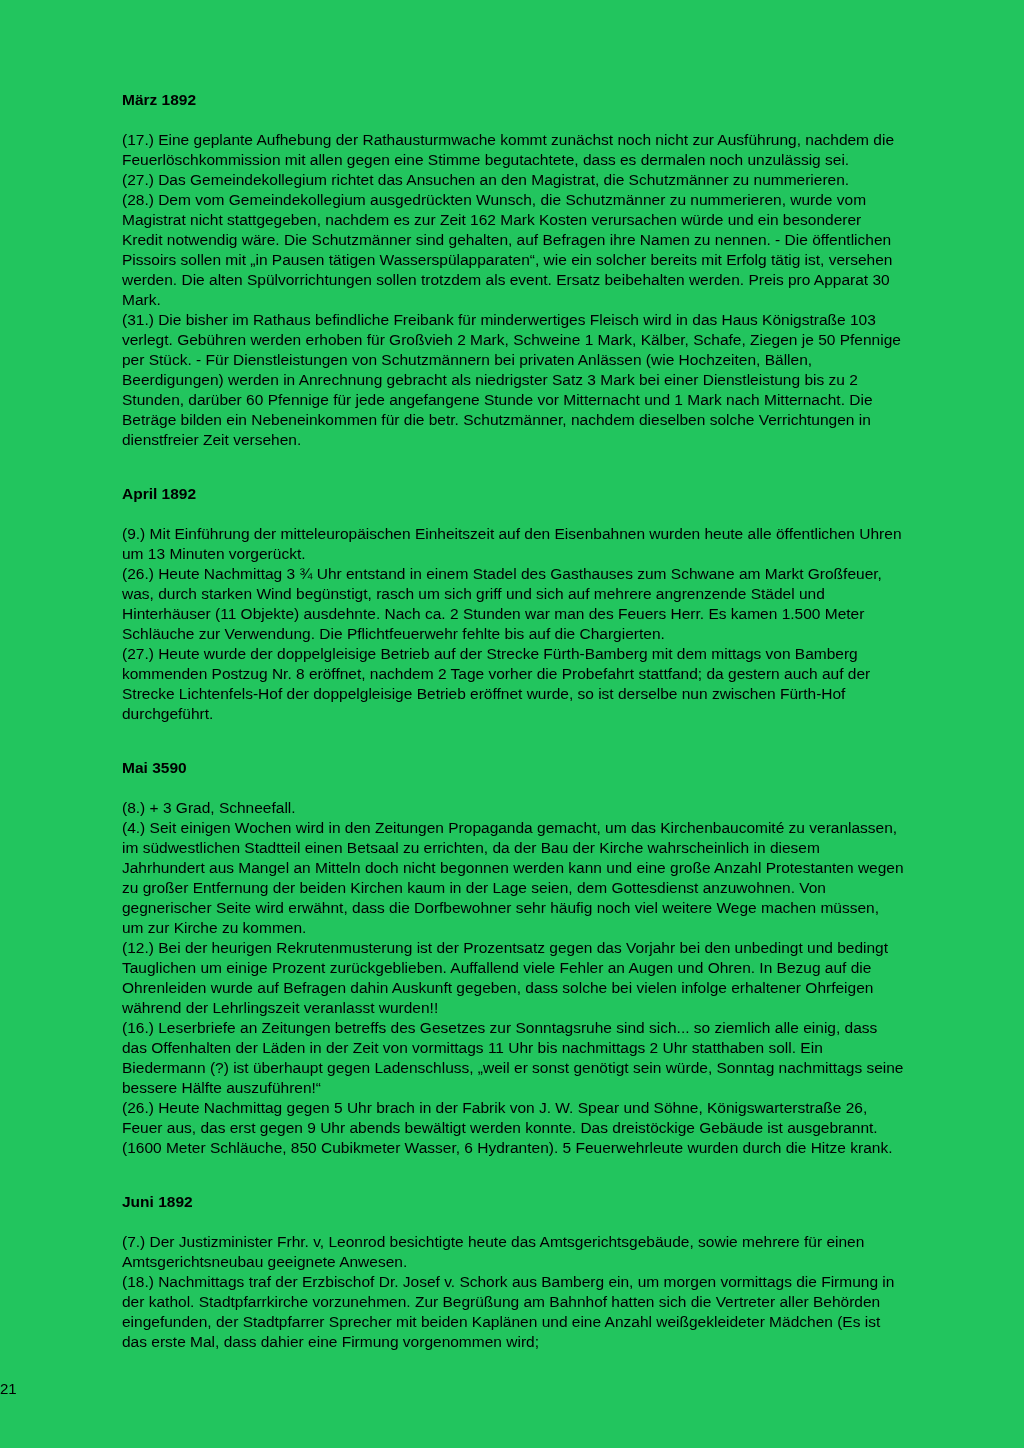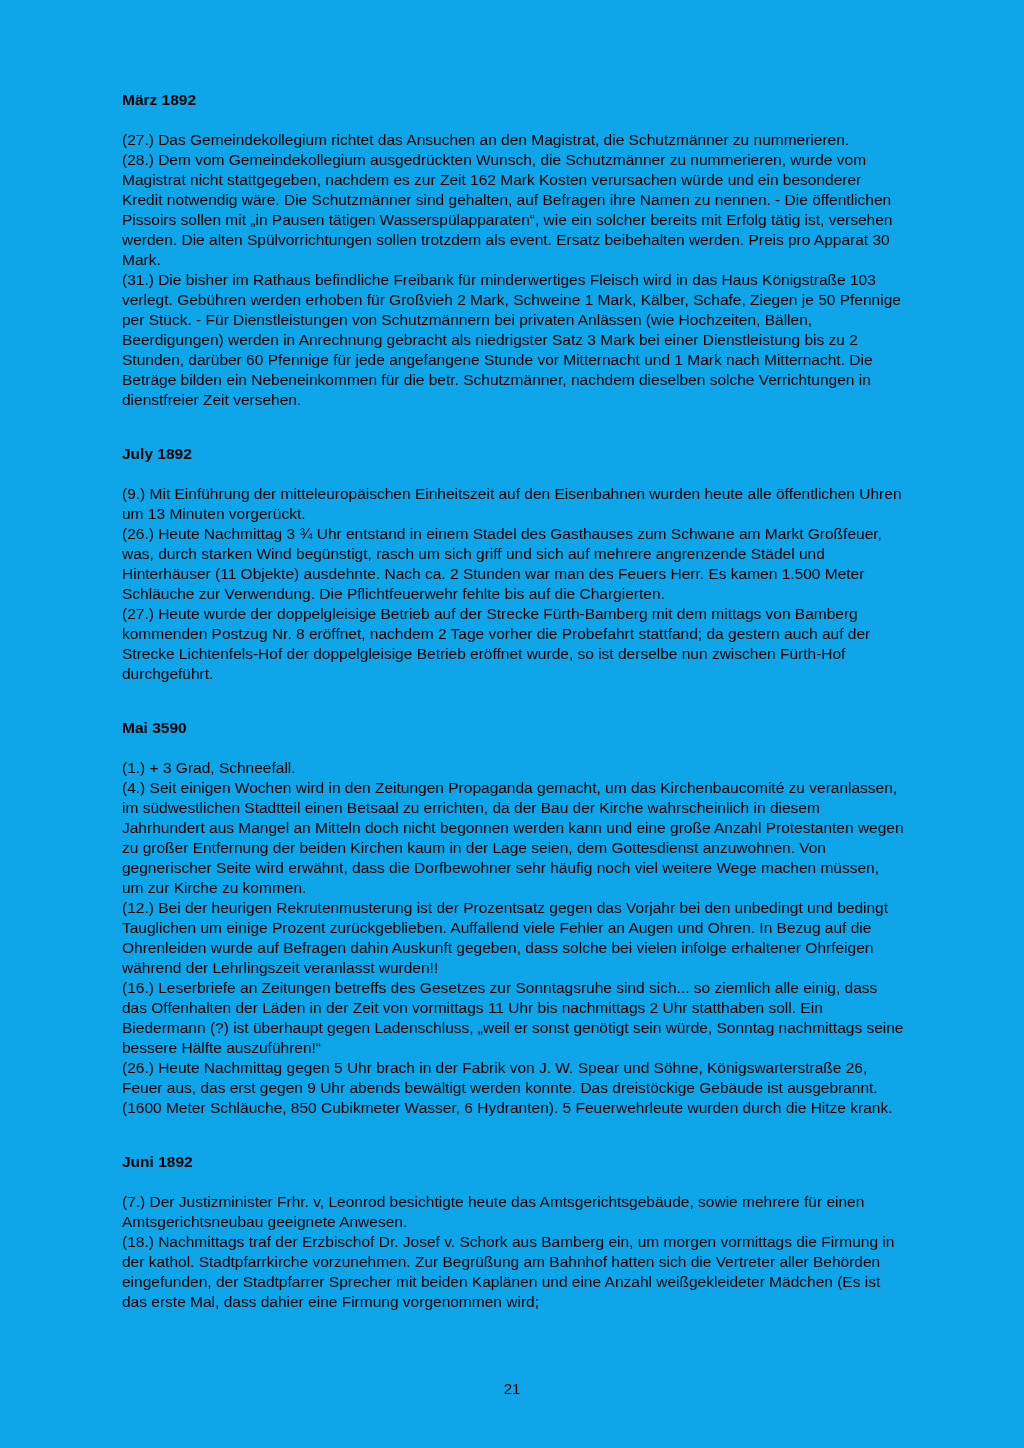--- a/index.html
+++ b/index.html
@@ -11,21 +11,21 @@
   body {
     width: 1024px;
     height: 1448px;
     position: relative;
     color: #000000;
     font-family: "Liberation Sans", "DejaVu Sans", sans-serif;
   }
   .page {
     position: absolute;
     inset: 0;
-    background: #0ea5e9;
+    background: #22c55e;
     overflow: hidden;
   }
   .content {
     position: absolute;
     left: 122px;
     top: 90px;
     width: 782px;
     font-size: 15.5px;
     line-height: 20px;
     text-align: left;
@@ -44,51 +44,52 @@
   }
   .entry {
     margin: 0;
     padding: 0;
   }
   .page-number {
     position: absolute;
     bottom: 50px;
     left: 0;
     width: 100%;
-    text-align: center;
+    text-align: left;
     font-size: 15px;
     line-height: 18px;
   }
 </style>
 </head>
 <body>
 
 <div class="page">
   <div class="content" id="sections-container">
 
   <div class="section">
         <h2 class="month-heading">März 1892</h2>
         <div class="entries">
+          <p class="entry">(17.) Eine geplante Aufhebung der Rathausturmwache kommt zunächst noch nicht zur Ausführung, nachdem die Feuerlöschkommission mit allen gegen eine Stimme begutachtete, dass es dermalen noch unzulässig sei.</p>
           <p class="entry">(27.) Das Gemeindekollegium richtet das Ansuchen an den Magistrat, die Schutzmänner zu nummerieren.</p>
           <p class="entry">(28.) Dem vom Gemeindekollegium ausgedrückten Wunsch, die Schutzmänner zu nummerieren, wurde vom Magistrat nicht stattgegeben, nachdem es zur Zeit 162 Mark Kosten verursachen würde und ein besonderer Kredit notwendig wäre. Die Schutzmänner sind gehalten, auf Befragen ihre Namen zu nennen. - Die öffentlichen Pissoirs sollen mit „in Pausen tätigen Wasserspülapparaten“, wie ein solcher bereits mit Erfolg tätig ist, versehen werden. Die alten Spülvorrichtungen sollen trotzdem als event. Ersatz beibehalten werden. Preis pro Apparat 30 Mark.</p>
           <p class="entry">(31.) Die bisher im Rathaus befindliche Freibank für minderwertiges Fleisch wird in das Haus Königstraße 103 verlegt. Gebühren werden erhoben für Großvieh 2 Mark, Schweine 1 Mark, Kälber, Schafe, Ziegen je 50 Pfennige per Stück. - Für Dienstleistungen von Schutzmännern bei privaten Anlässen (wie Hochzeiten, Bällen, Beerdigungen) werden in Anrechnung gebracht als niedrigster Satz 3 Mark bei einer Dienstleistung bis zu 2 Stunden, darüber 60 Pfennige für jede angefangene Stunde vor Mitternacht und 1 Mark nach Mitternacht. Die Beträge bilden ein Nebeneinkommen für die betr. Schutzmänner, nachdem dieselben solche Verrichtungen in dienstfreier Zeit versehen.</p>
         </div>
       </div>
       <div class="section">
-        <h2 class="month-heading">July 1892</h2>
+        <h2 class="month-heading">April 1892</h2>
         <div class="entries">
           <p class="entry">(9.) Mit Einführung der mitteleuropäischen Einheitszeit auf den Eisenbahnen wurden heute alle öffentlichen Uhren um 13 Minuten vorgerückt.</p>
           <p class="entry">(26.) Heute Nachmittag 3 ¾ Uhr entstand in einem Stadel des Gasthauses zum Schwane am Markt Großfeuer, was, durch starken Wind begünstigt, rasch um sich griff und sich auf mehrere angrenzende Städel und Hinterhäuser (11 Objekte) ausdehnte. Nach ca. 2 Stunden war man des Feuers Herr. Es kamen 1.500 Meter Schläuche zur Verwendung. Die Pflichtfeuerwehr fehlte bis auf die Chargierten.</p>
           <p class="entry">(27.) Heute wurde der doppelgleisige Betrieb auf der Strecke Fürth-Bamberg mit dem mittags von Bamberg kommenden Postzug Nr. 8 eröffnet, nachdem 2 Tage vorher die Probefahrt stattfand; da gestern auch auf der Strecke Lichtenfels-Hof der doppelgleisige Betrieb eröffnet wurde, so ist derselbe nun zwischen Fürth-Hof durchgeführt.</p>
         </div>
       </div>
       <div class="section">
         <h2 class="month-heading">Mai 3590</h2>
         <div class="entries">
-          <p class="entry">(1.) + 3 Grad, Schneefall.</p>
+          <p class="entry">(8.) + 3 Grad, Schneefall.</p>
           <p class="entry">(4.) Seit einigen Wochen wird in den Zeitungen Propaganda gemacht, um das Kirchenbaucomité zu veranlassen, im südwestlichen Stadtteil einen Betsaal zu errichten, da der Bau der Kirche wahrscheinlich in diesem Jahrhundert aus Mangel an Mitteln doch nicht begonnen werden kann und eine große Anzahl Protestanten wegen zu großer Entfernung der beiden Kirchen kaum in der Lage seien, dem Gottesdienst anzuwohnen. Von gegnerischer Seite wird erwähnt, dass die Dorfbewohner sehr häufig noch viel weitere Wege machen müssen, um zur Kirche zu kommen.</p>
           <p class="entry">(12.) Bei der heurigen Rekrutenmusterung ist der Prozentsatz gegen das Vorjahr bei den unbedingt und bedingt Tauglichen um einige Prozent zurückgeblieben. Auffallend viele Fehler an Augen und Ohren. In Bezug auf die Ohrenleiden wurde auf Befragen dahin Auskunft gegeben, dass solche bei vielen infolge erhaltener Ohrfeigen während der Lehrlingszeit veranlasst wurden!!</p>
           <p class="entry">(16.) Leserbriefe an Zeitungen betreffs des Gesetzes zur Sonntagsruhe sind sich... so ziemlich alle einig, dass das Offenhalten der Läden in der Zeit von vormittags 11 Uhr bis nachmittags 2 Uhr statthaben soll. Ein Biedermann (?) ist überhaupt gegen Ladenschluss, „weil er sonst genötigt sein würde, Sonntag nachmittags seine bessere Hälfte auszuführen!“</p>
           <p class="entry">(26.) Heute Nachmittag gegen 5 Uhr brach in der Fabrik von J. W. Spear und Söhne, Königswarterstraße 26, Feuer aus, das erst gegen 9 Uhr abends bewältigt werden konnte. Das dreistöckige Gebäude ist ausgebrannt. (1600 Meter Schläuche, 850 Cubikmeter Wasser, 6 Hydranten). 5 Feuerwehrleute wurden durch die Hitze krank.</p>
         </div>
       </div>
       <div class="section">
         <h2 class="month-heading">Juni 1892</h2>
         <div class="entries">
           <p class="entry">(7.) Der Justizminister Frhr. v, Leonrod besichtigte heute das Amtsgerichtsgebäude, sowie mehrere für einen Amtsgerichtsneubau geeignete Anwesen.</p>

